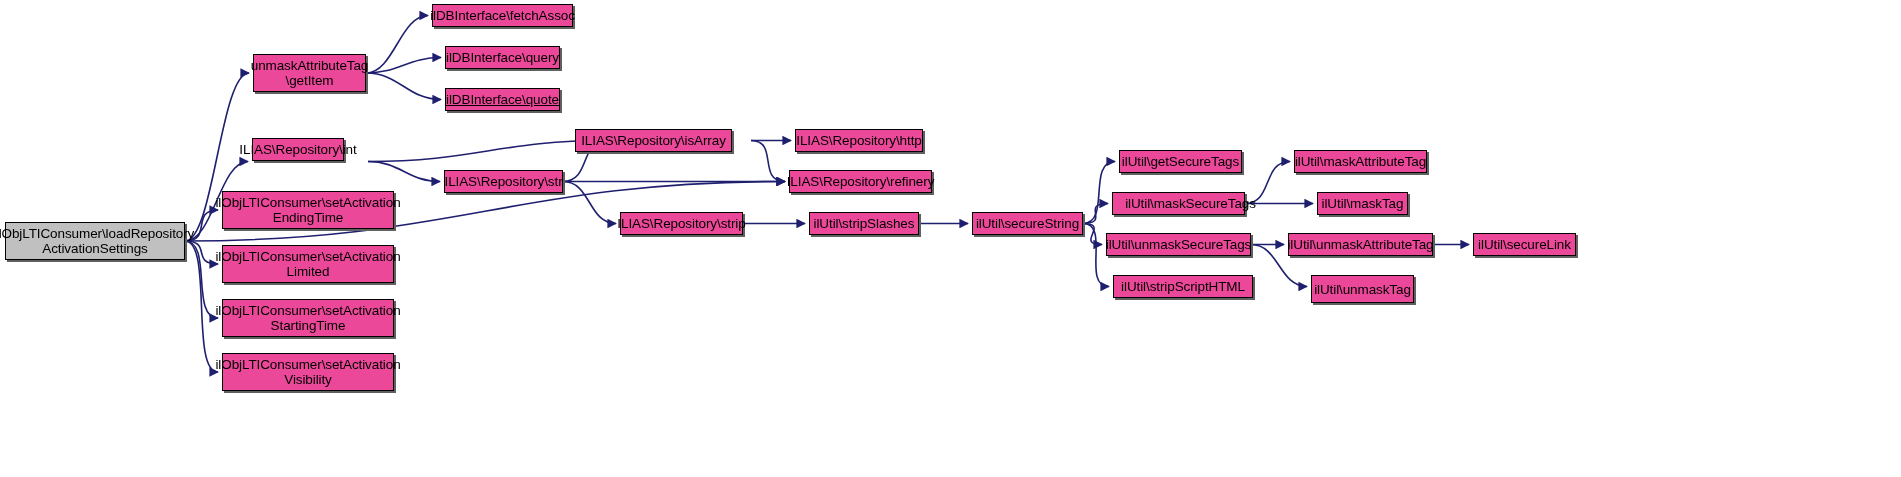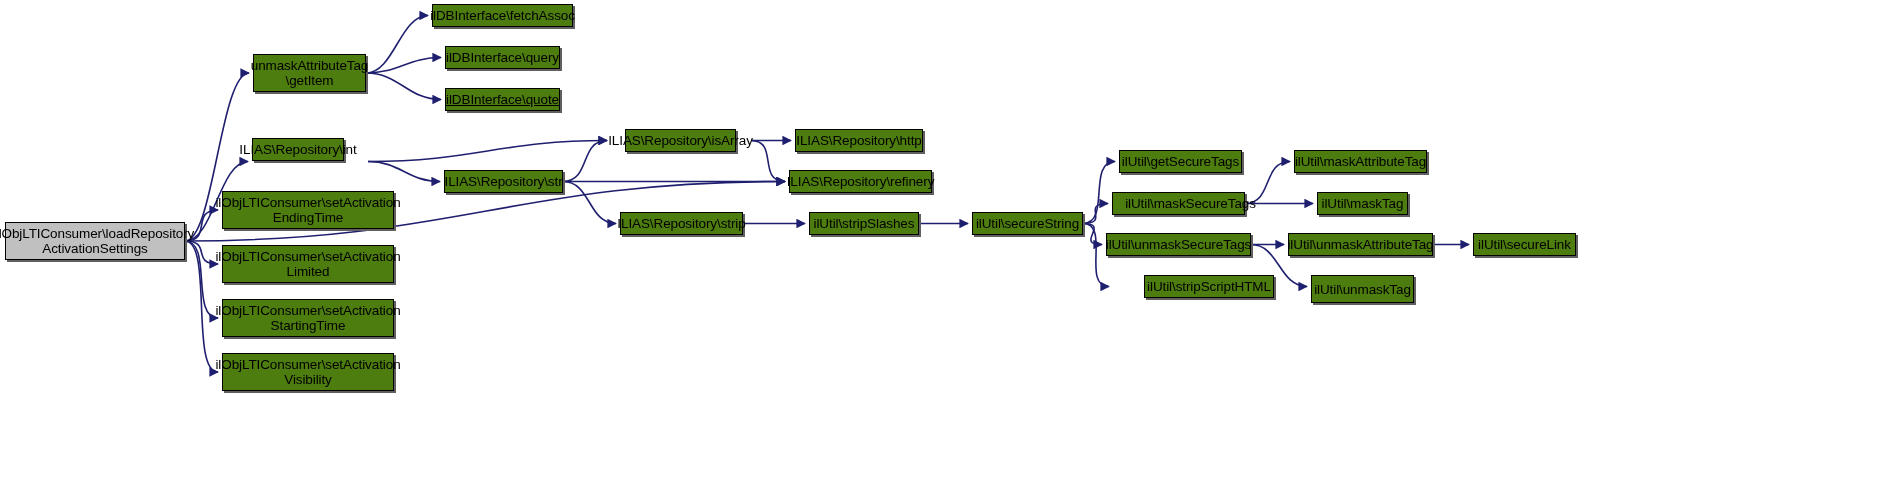--- a/index.html
+++ b/index.html
@@ -21,21 +21,21 @@
     left: 0;
     top: 0;
     width: 1901px;
     height: 477px;
     pointer-events: none;
   }
   .node {
     position: absolute;
     box-sizing: border-box;
     border: 1px solid #000000;
-    background: #4d7c0f;
+    background: #ec4899;
     color: #000000;
     font-size: 13.5px;
     line-height: 15px;
     text-align: center;
     display: flex;
     align-items: center;
     justify-content: center;
     white-space: pre-line;
     letter-spacing: -0.1px;
     z-index: 2;
@@ -99,30 +99,30 @@
       <div class="node shadow" style="left: 445px; top: 88px; width: 115px; height: 23px; text-decoration: underline;">ilDBInterface\quote</div>
       <div class="node shadow" style="left: 252px; top: 138px; width: 92px; height: 23px;">ILIAS\Repository\int</div>
       <div class="node shadow" style="left: 222px; top: 191px; width: 172px; height: 38px;">ilObjLTIConsumer\setActivation
 EndingTime</div>
       <div class="node shadow" style="left: 222px; top: 245px; width: 172px; height: 38px;">ilObjLTIConsumer\setActivation
 Limited</div>
       <div class="node shadow" style="left: 222px; top: 299px; width: 172px; height: 38px;">ilObjLTIConsumer\setActivation
 StartingTime</div>
       <div class="node shadow" style="left: 222px; top: 353px; width: 172px; height: 38px;">ilObjLTIConsumer\setActivation
 Visibility</div>
-      <div class="node shadow" style="left: 625px; top: 129px; width: 111px; height: 23px; text-align: right;">ILIAS\Repository\isArray</div>
+      <div class="node shadow" style="left: 575px; top: 129px; width: 157px; height: 23px; text-align: right;">ILIAS\Repository\isArray</div>
       <div class="node shadow" style="left: 444px; top: 170px; width: 119px; height: 23px;">ILIAS\Repository\str</div>
       <div class="node shadow" style="left: 620px; top: 212px; width: 123px; height: 23px;">ILIAS\Repository\strip</div>
       <div class="node shadow" style="left: 795px; top: 129px; width: 128px; height: 23px;">ILIAS\Repository\http</div>
       <div class="node shadow" style="left: 789px; top: 170px; width: 143px; height: 23px;">ILIAS\Repository\refinery</div>
       <div class="node shadow" style="left: 809px; top: 212px; width: 110px; height: 23px;">ilUtil\stripSlashes</div>
       <div class="node shadow" style="left: 972px; top: 212px; width: 111px; height: 23px;">ilUtil\secureString</div>
       <div class="node shadow" style="left: 1119px; top: 150px; width: 123px; height: 23px;">ilUtil\getSecureTags</div>
       <div class="node shadow" style="left: 1112px; top: 192px; width: 133px; height: 23px; padding-left: 24px;">ilUtil\maskSecureTags</div>
       <div class="node shadow" style="left: 1106px; top: 233px; width: 145px; height: 23px;">ilUtil\unmaskSecureTags</div>
-      <div class="node shadow" style="left: 1113px; top: 275px; width: 130px; height: 23px; margin-left: 31px;">ilUtil\stripScriptHTML</div>
+      <div class="node shadow" style="left: 1113px; top: 275px; width: 140px; height: 23px;">ilUtil\stripScriptHTML</div>
       <div class="node shadow" style="left: 1294px; top: 150px; width: 133px; height: 23px;">ilUtil\maskAttributeTag</div>
       <div class="node shadow" style="left: 1317px; top: 192px; width: 91px; height: 23px;">ilUtil\maskTag</div>
       <div class="node shadow" style="left: 1288px; top: 233px; width: 145px; height: 23px;">ilUtil\unmaskAttributeTag</div>
       <div class="node shadow" style="left: 1311px; top: 275px; width: 103px; height: 28px;">ilUtil\unmaskTag</div>
       <div class="node shadow" style="left: 1473px; top: 233px; width: 103px; height: 23px;">ilUtil\secureLink</div>
     </div>
 </div>
 
 </body></html>

